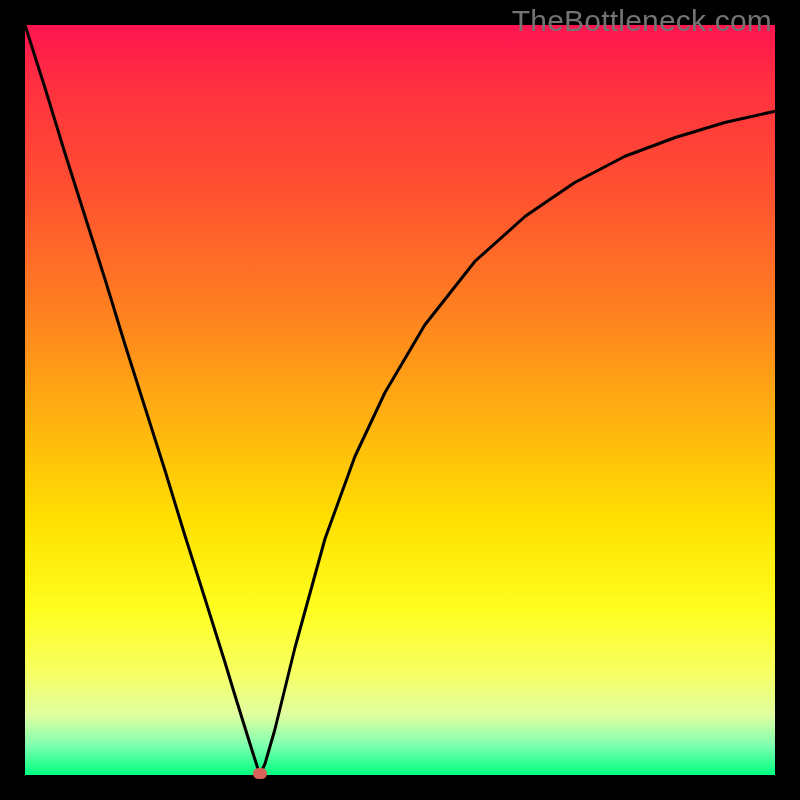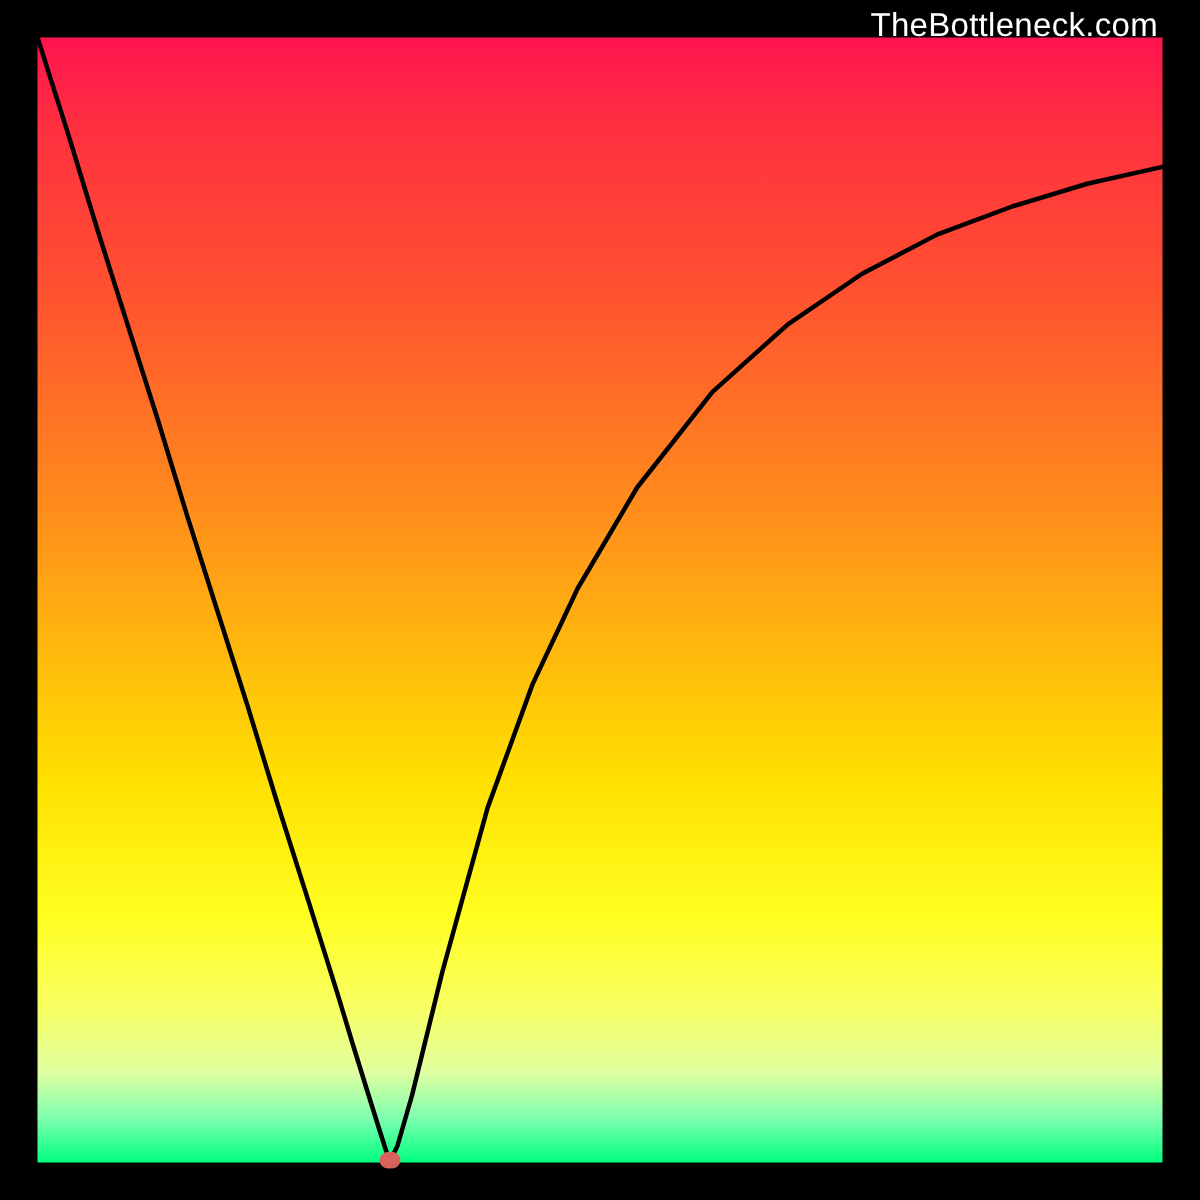--- a/index.html
+++ b/index.html
@@ -34,22 +34,22 @@
       #f8ff60 86%,
       #e0ffa0 92%,
       #80ffb0 96%,
       #00ff80 100%
     );
   }
   .watermark {
     position: absolute;
     top: 4px;
     right: 28px;
-    color: #ffffff;
-    font-size: 22px;
+    color: #737373;
+    font-size: 30px;
     letter-spacing: 0.2px;
     font-weight: 500;
   }
   svg.curve {
     position: absolute;
     left: 25px;
     top: 25px;
     width: 750px;
     height: 750px;
     overflow: visible;

